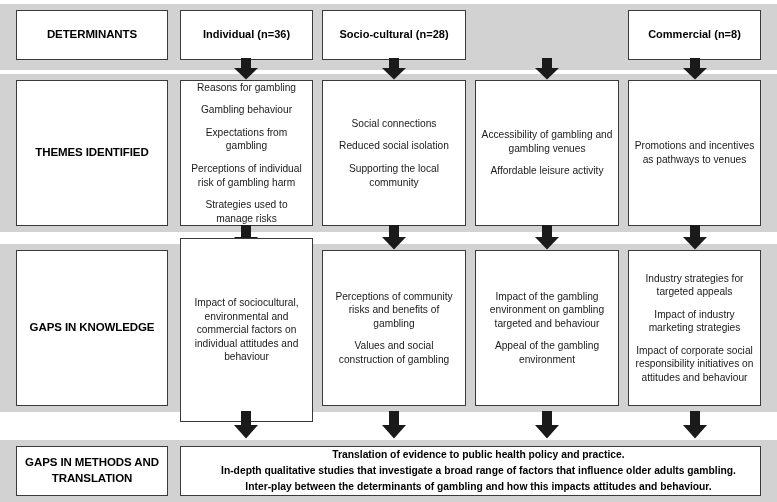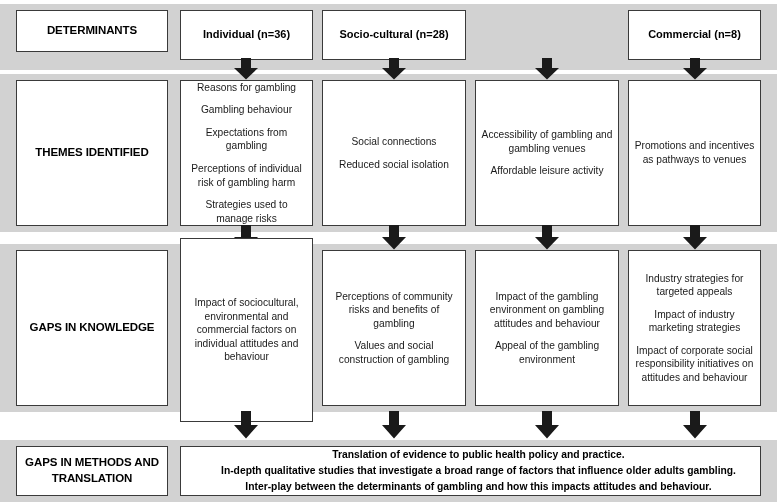--- a/index.html
+++ b/index.html
@@ -99,21 +99,21 @@
 </head>
 <body>
 
 <div id="diagram">
 
   <div class="band band-r1"></div>
   <div class="band band-r2"></div>
   <div class="band band-r3"></div>
   <div class="band band-r4"></div>
 
-  <div class="box label-box" style="left:16px; top:10px; width:152px; height:42px;justify-content:center;">
+  <div class="box label-box" style="left:16px; top:10px; width:152px; height:50px;justify-content:center;">
     <span class="box-inner">DETERMINANTS</span>
   </div>
 
   <div class="box head-box" style="left:180px; top:10px; width:133px; height:50px;">
     <span class="box-inner">
       <span class="item">Individual</span>
       <span class="item">(n=36)</span>
     </span>
   </div>
 
@@ -164,20 +164,21 @@
       <span class="item">Expectations from gambling</span>
       <span class="item">Perceptions of individual risk of gambling harm</span>
       <span class="item">Strategies used to manage risks</span>
     </span>
   </div>
 
   <div class="box content-box" style="left:322px; top:80px; width:144px; height:146px;">
     <span class="box-inner">
       <span class="item">Social connections</span>
       <span class="item">Reduced social isolation</span>
+      <span class="item">Supporting the local community</span>
     </span>
   </div>
 
   <div class="box content-box" style="left:475px; top:80px; width:144px; height:146px;">
     <span class="box-inner">
       <span class="item">Accessibility of gambling and gambling venues</span>
       <span class="item">Affordable leisure activity</span>
     </span>
   </div>
 
@@ -220,21 +221,21 @@
 
   <div class="box content-box" style="left:322px; top:250px; width:144px; height:156px;">
     <span class="box-inner">
       <span class="item">Perceptions of community risks and benefits of gambling</span>
       <span class="item">Values and social construction of gambling</span>
     </span>
   </div>
 
   <div class="box content-box" style="left:475px; top:250px; width:144px; height:156px;">
     <span class="box-inner">
-      <span class="item">Impact of the gambling environment on gambling attitudes and behaviour</span>
+      <span class="item">Impact of the gambling environment on gambling targeted and behaviour</span>
       <span class="item">Appeal of the gambling environment</span>
     </span>
   </div>
 
   <div class="box content-box" style="left:628px; top:250px; width:133px; height:156px;">
     <span class="box-inner">
       <span class="item">Industry strategies for targeted appeals</span>
       <span class="item">Impact of industry marketing strategies</span>
       <span class="item">Impact of corporate social responsibility initiatives on attitudes and behaviour</span>
     </span>

